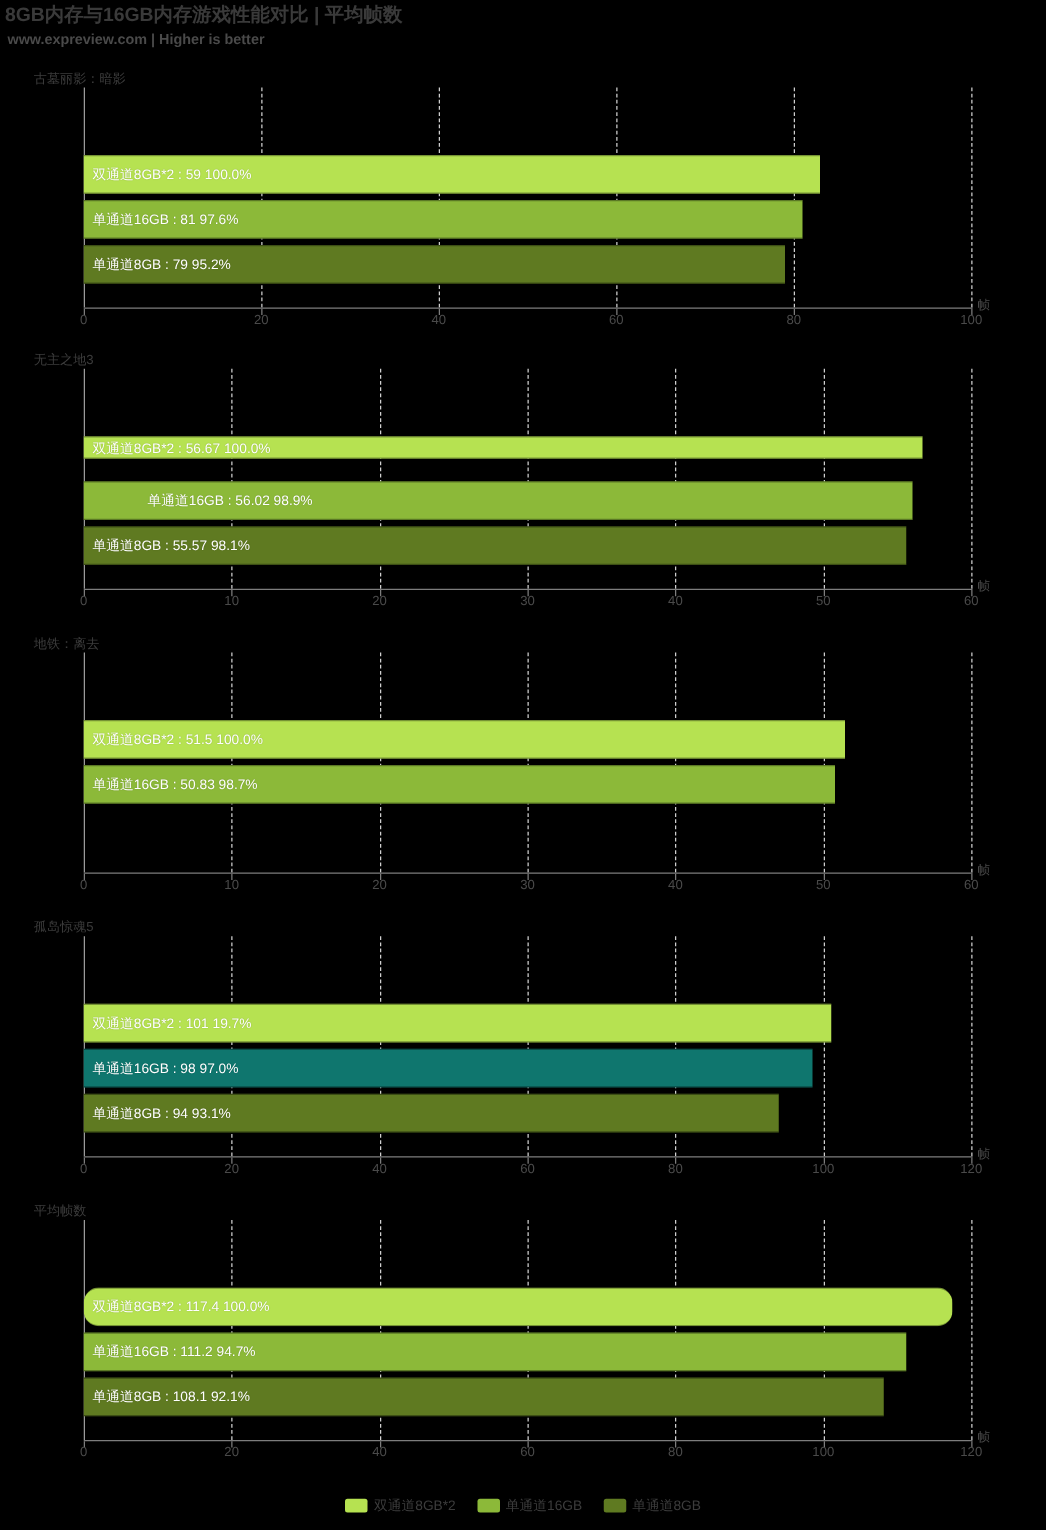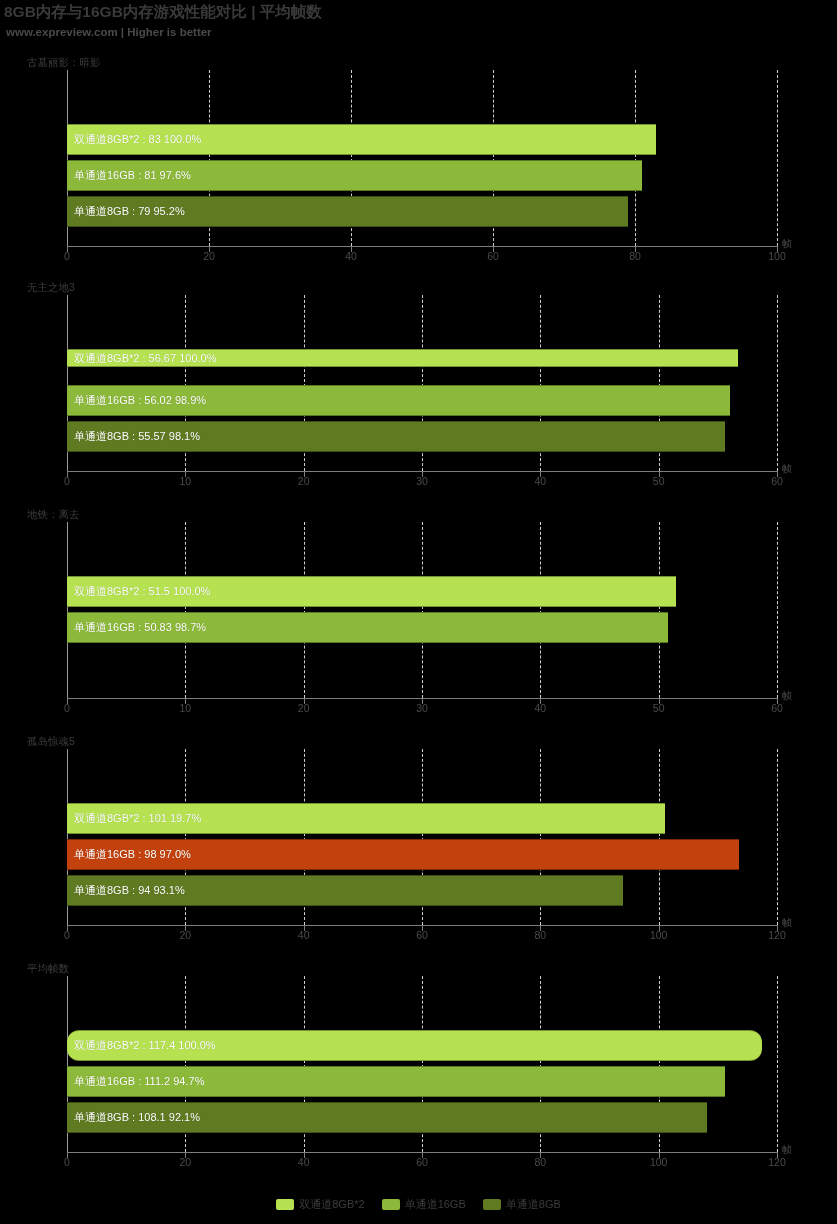--- a/index.html
+++ b/index.html
@@ -97,21 +97,21 @@
       <div class="chart" style="top: 56px; height: 230px;">
         <div class="chart-title">古墓丽影：暗影</div>
         <div class="plot">
           <div class="gridline first" style="left: 0px;"></div>
           <div class="gridline" style="left: 142px;"></div>
           <div class="gridline" style="left: 284px;"></div>
           <div class="gridline" style="left: 426px;"></div>
           <div class="gridline" style="left: 568px;"></div>
           <div class="gridline" style="left: 710px;"></div>
           <div class="bar" style="top: 54px; height: 31px; width: 589.3px; background: rgb(182, 226, 81);">
-            <span class="bar-label">双通道8GB*2 : 83  100.0%</span>
+            <span class="bar-label">双通道8GB*2 : 59  100.0%</span>
           </div>
           <div class="bar" style="top: 90px; height: 31px; width: 575.1px; background: rgb(140, 185, 57);">
             <span class="bar-label">单通道16GB : 81  97.6%</span>
           </div>
           <div class="bar" style="top: 126px; height: 31px; width: 560.9px; background: rgb(95, 122, 33);">
             <span class="bar-label">单通道8GB : 79  95.2%</span>
           </div>
         </div>
         <div class="axis-line" style="top: 190px;"></div>
         <div class="tick" style="left: 67px; top: 191px;"></div>
@@ -134,21 +134,21 @@
           <div class="gridline first" style="left: 0px;"></div>
           <div class="gridline" style="left: 118.333px;"></div>
           <div class="gridline" style="left: 236.667px;"></div>
           <div class="gridline" style="left: 355px;"></div>
           <div class="gridline" style="left: 473.333px;"></div>
           <div class="gridline" style="left: 591.667px;"></div>
           <div class="gridline" style="left: 710px;"></div>
           <div class="bar" style="top: 54px; height: 18px; width: 670.595px; background: rgb(182, 226, 81);">
             <span class="bar-label">双通道8GB*2 : 56.67  100.0%</span>
           </div>
-          <div class="bar" style="top: 90px; height: 31px; width: 662.903px; background: rgb(140, 185, 57);">
+          <div class="bar" style="top: 90px; height: 31px; width: 662.903px; background: rgb(140, 185, 57); padding-left: 44px;">
             <span class="bar-label">单通道16GB : 56.02  98.9%</span>
           </div>
           <div class="bar" style="top: 126px; height: 31px; width: 657.578px; background: rgb(95, 122, 33);">
             <span class="bar-label">单通道8GB : 55.57  98.1%</span>
           </div>
         </div>
         <div class="axis-line" style="top: 190px;"></div>
         <div class="tick" style="left: 67px; top: 191px;"></div>
         <div class="tick-label" style="left: 67px; top: 194px;">0</div>
         <div class="tick" style="left: 185.333px; top: 191px;"></div>
@@ -205,21 +205,21 @@
           <div class="gridline first" style="left: 0px;"></div>
           <div class="gridline" style="left: 118.333px;"></div>
           <div class="gridline" style="left: 236.667px;"></div>
           <div class="gridline" style="left: 355px;"></div>
           <div class="gridline" style="left: 473.333px;"></div>
           <div class="gridline" style="left: 591.667px;"></div>
           <div class="gridline" style="left: 710px;"></div>
           <div class="bar" style="top: 54px; height: 31px; width: 597.583px; background: rgb(182, 226, 81);">
             <span class="bar-label">双通道8GB*2 : 101  19.7%</span>
           </div>
-          <div class="bar" style="top: 90px; height: 31px; width: 672px; background: #c2410c;">
+          <div class="bar" style="top: 90px; height: 31px; width: 583px; background: #0f766e;">
             <span class="bar-label">单通道16GB : 98  97.0%</span>
           </div>
           <div class="bar" style="top: 126px; height: 31px; width: 556.167px; background: rgb(95, 122, 33);">
             <span class="bar-label">单通道8GB : 94  93.1%</span>
           </div>
         </div>
         <div class="axis-line" style="top: 190px;"></div>
         <div class="tick" style="left: 67px; top: 191px;"></div>
         <div class="tick-label" style="left: 67px; top: 194px;">0</div>
         <div class="tick" style="left: 185.333px; top: 191px;"></div>

